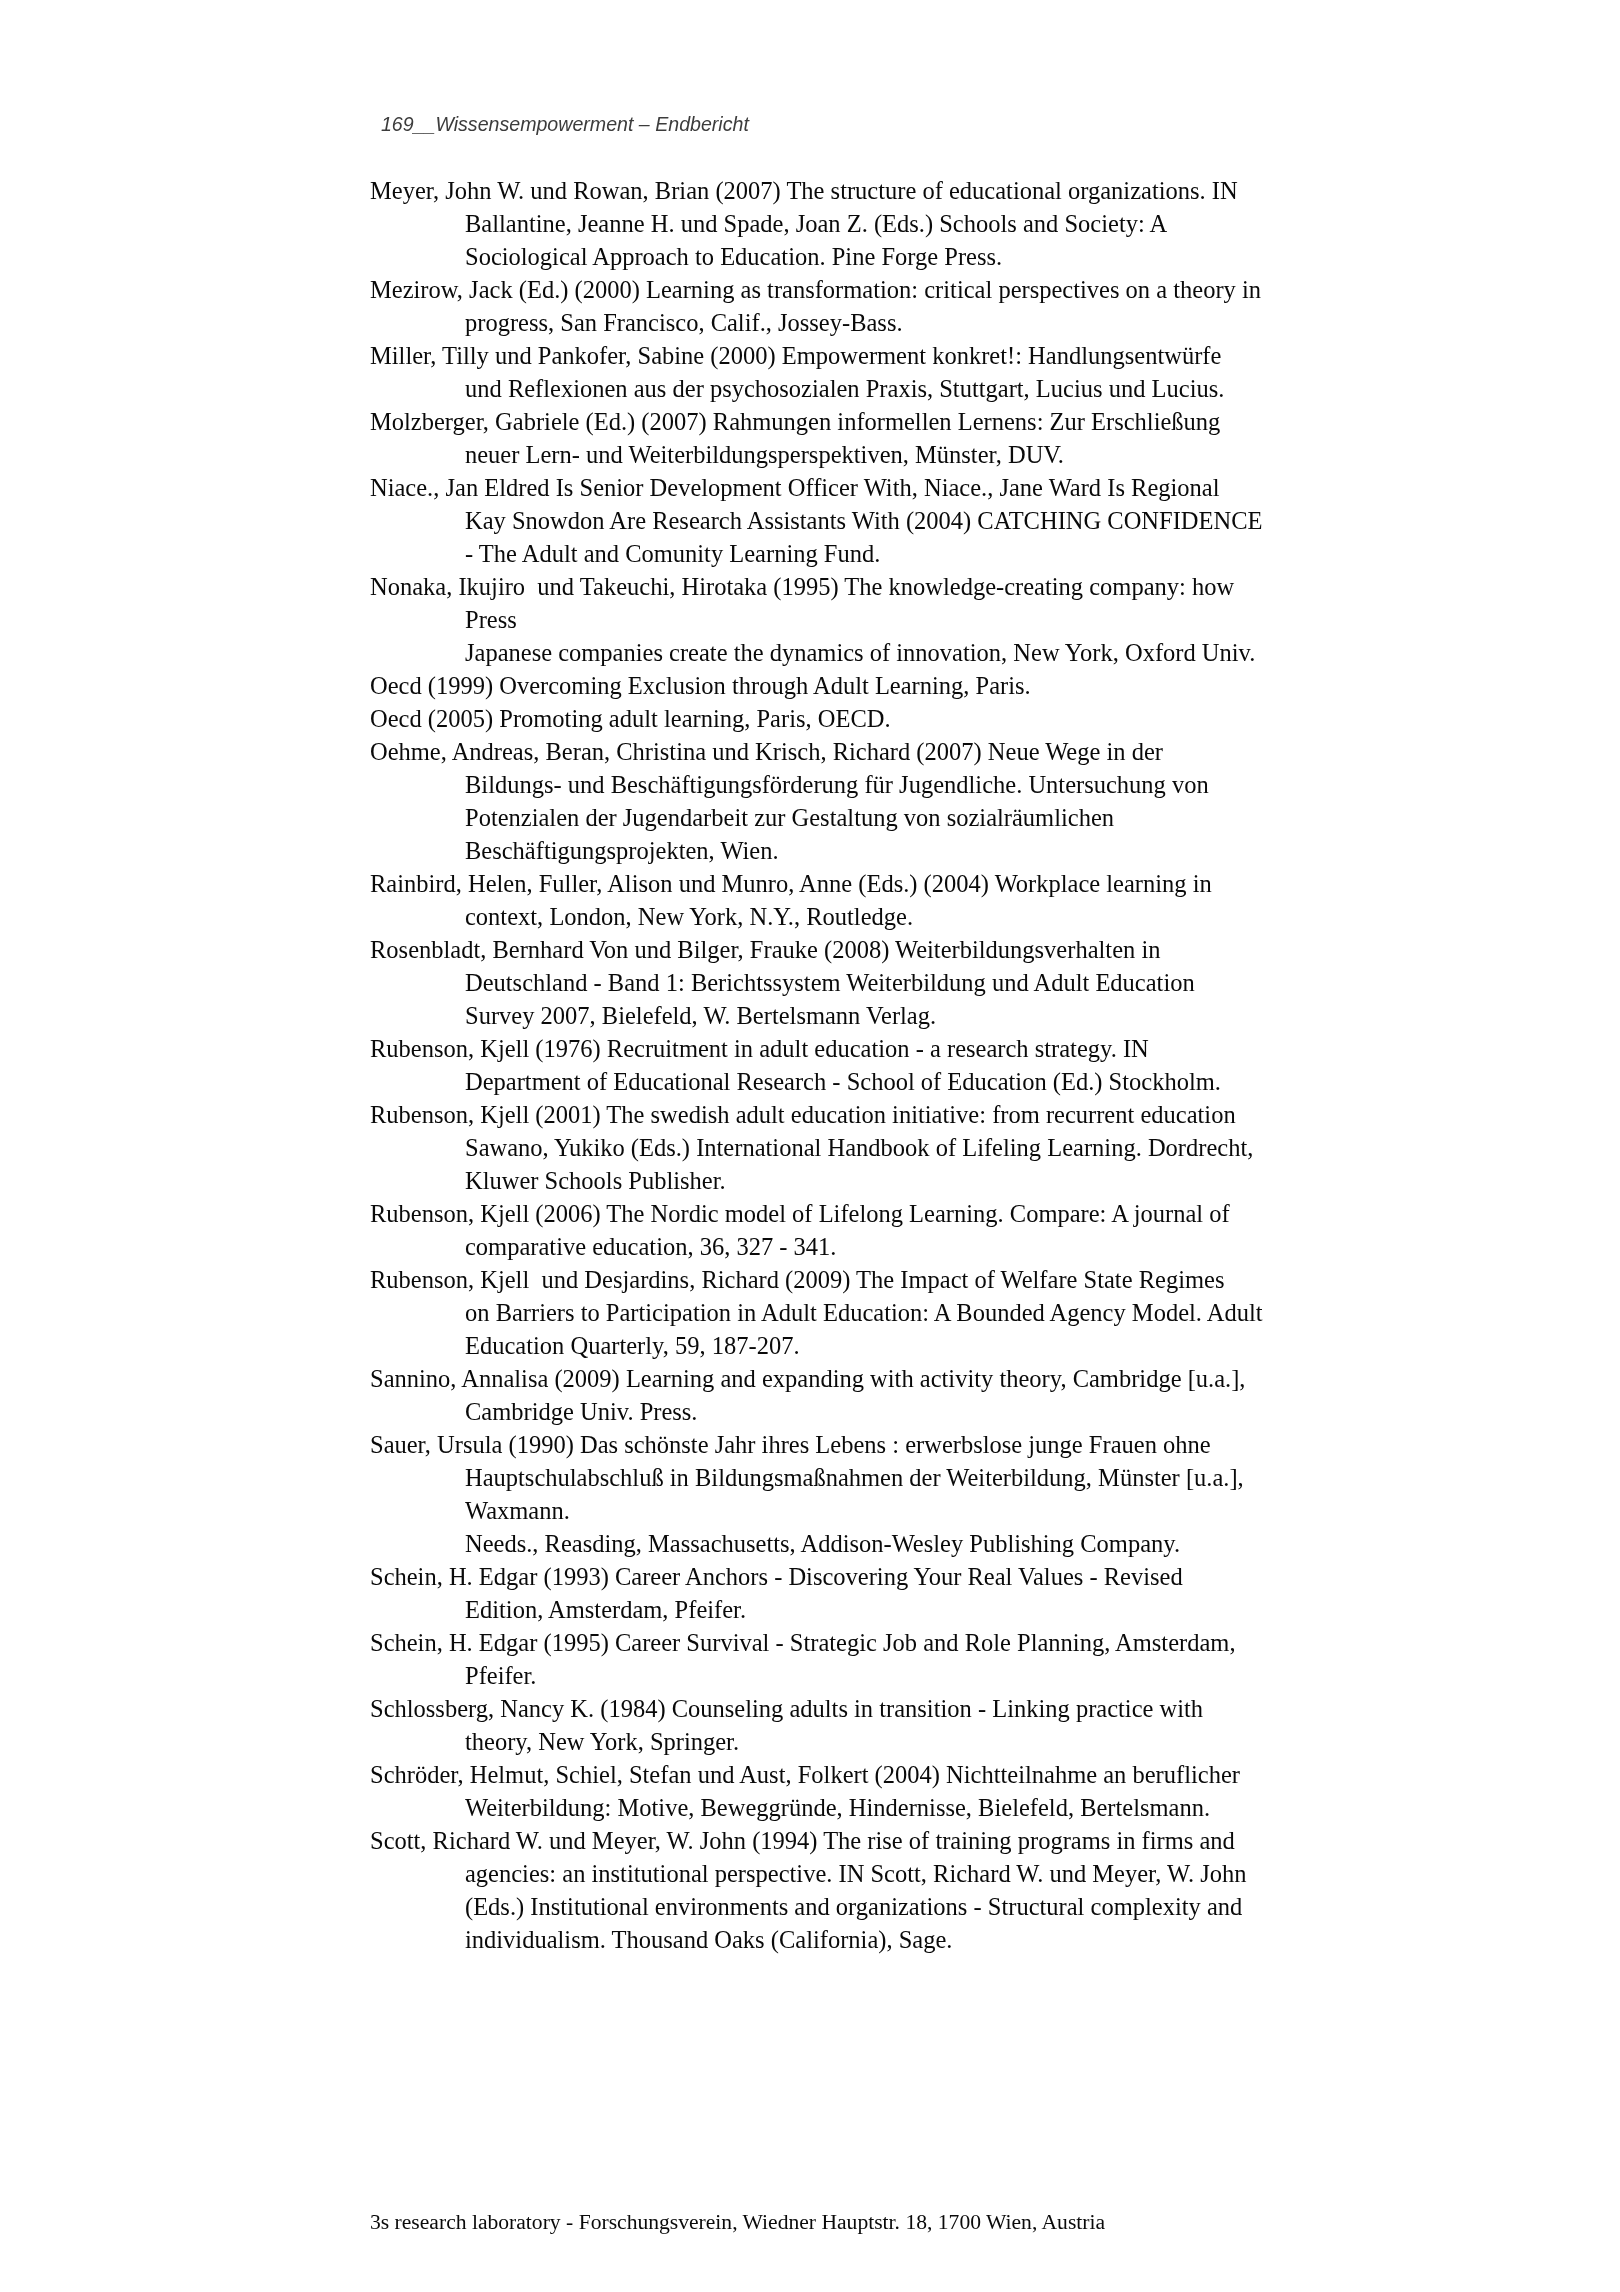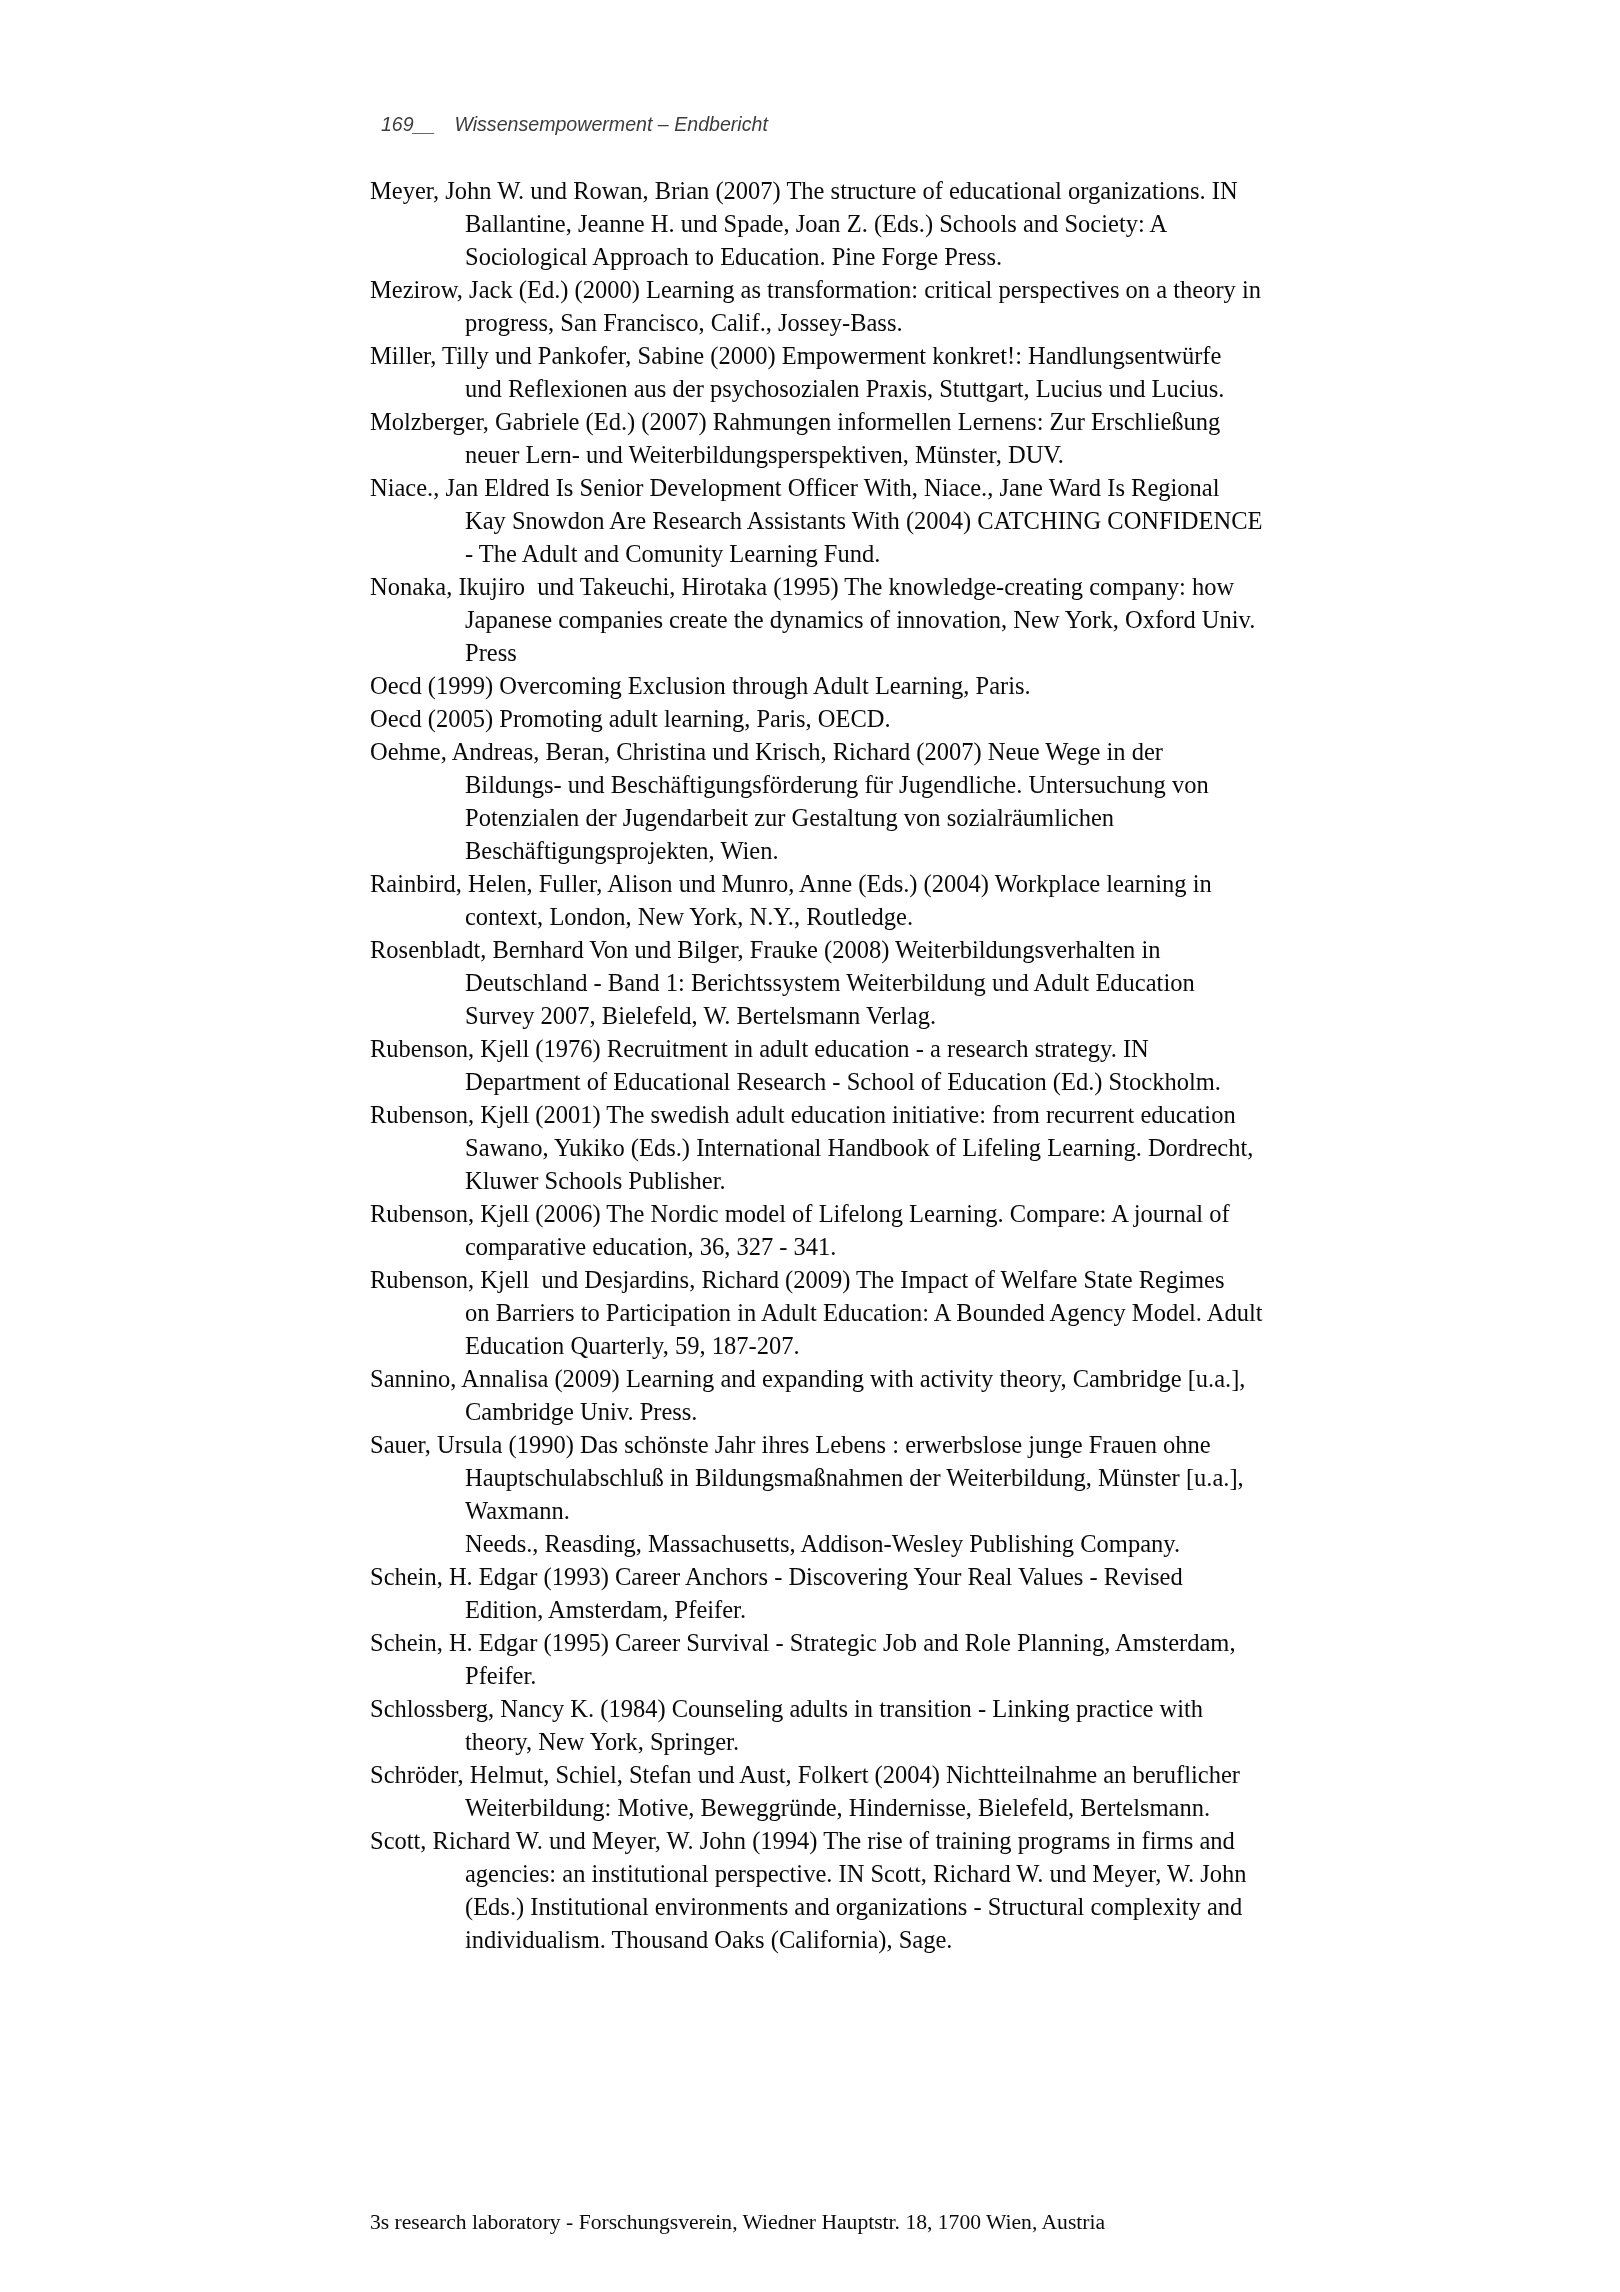--- a/index.html
+++ b/index.html
@@ -12,21 +12,21 @@
     overflow: hidden;
   }
   .header {
     position: absolute; left: 370px; top: 90px;
     font-family: "Liberation Sans", sans-serif;
     font-style: italic;
     font-size: 19.6px;
     color: #3c3c3c;
     white-space: pre;
   }
-  .header .pagenum { margin-right: 19px; }
+  .header .pagenum { margin-right: 0; }
   .refs {
     position: absolute; left: 370px; top: 174px;
     font-size: 24.5px;
     line-height: 33px;
     color: #0a0a0a;
   }
   .line { white-space: pre; }
   .line.cont { padding-left: 95px; }
   .it { }
   .footer {
@@ -62,22 +62,22 @@
       <div class="line"><span>Molzberger, Gabriele (Ed.) (2007) </span><span class="it">Rahmungen informellen Lernens: Zur Erschließung</span></div>
       <div class="line cont"><span class="it">neuer Lern- und Weiterbildungsperspektiven,</span><span> Münster, DUV.</span></div>
     </div>
     <div class="entry">
       <div class="line"><span>Niace., Jan Eldred Is Senior Development Officer With, Niace., Jane Ward Is Regional</span></div>
       <div class="line cont"><span>Kay Snowdon Are Research Assistants With (2004) CATCHING CONFIDENCE</span></div>
       <div class="line cont"><span>- The Adult and Comunity Learning Fund.</span></div>
     </div>
     <div class="entry">
       <div class="line"><span>Nonaka, Ikujiro  und Takeuchi, Hirotaka (1995) </span><span class="it">The knowledge-creating company: how</span></div>
+      <div class="line cont"><span>Press</span></div>
       <div class="line cont"><span class="it">Japanese companies create the dynamics of innovation,</span><span> New York, Oxford Univ.</span></div>
-      <div class="line cont"><span>Press</span></div>
     </div>
     <div class="entry">
       <div class="line"><span>Oecd (1999) </span><span class="it">Overcoming Exclusion through Adult Learning,</span><span> Paris.</span></div>
     </div>
     <div class="entry">
       <div class="line"><span>Oecd (2005) </span><span class="it">Promoting adult learning,</span><span> Paris, OECD.</span></div>
     </div>
     <div class="entry">
       <div class="line"><span>Oehme, Andreas, Beran, Christina und Krisch, Richard (2007) </span><span class="it">Neue Wege in der</span></div>
       <div class="line cont"><span class="it">Bildungs- und Beschäftigungsförderung für Jugendliche. Untersuchung von</span></div>

